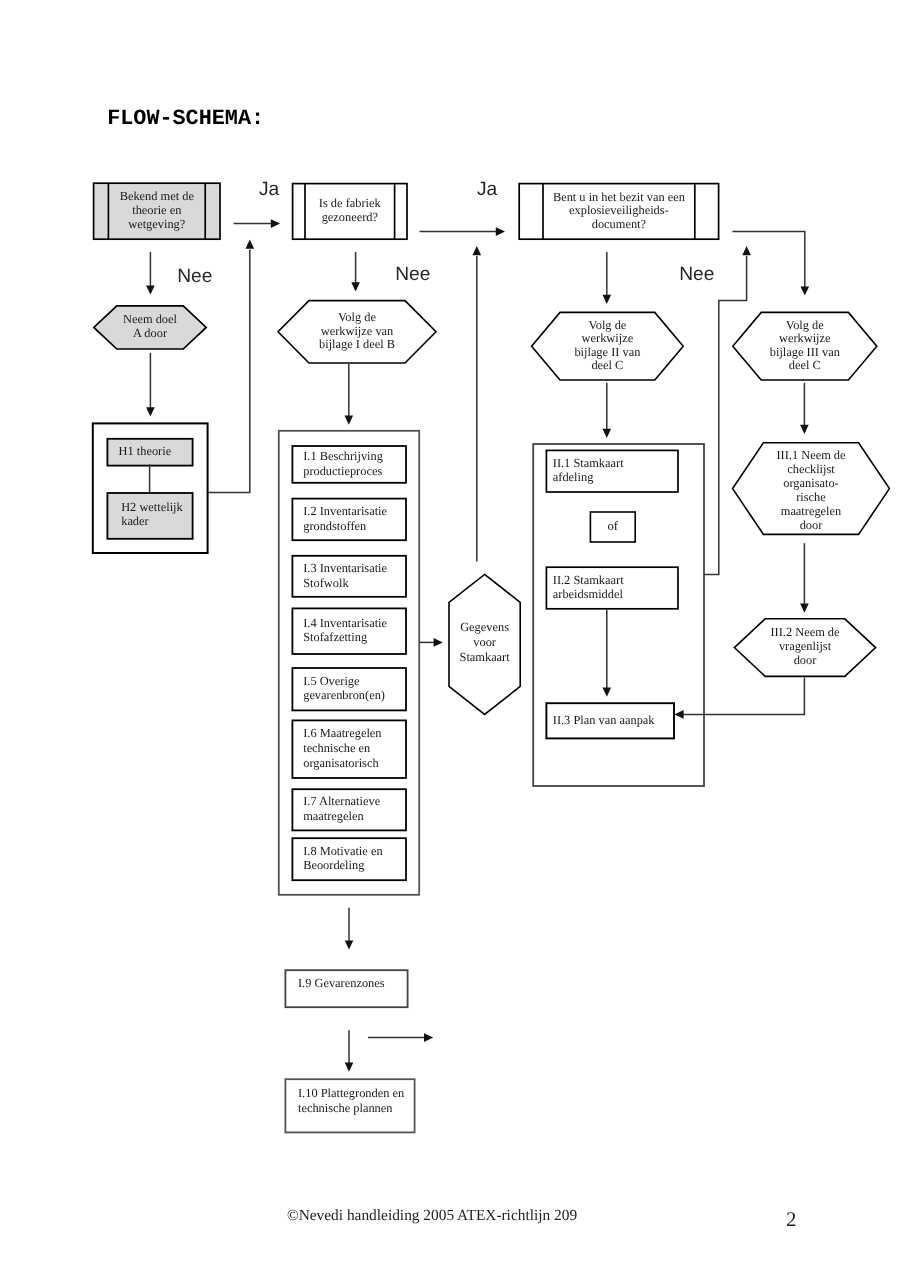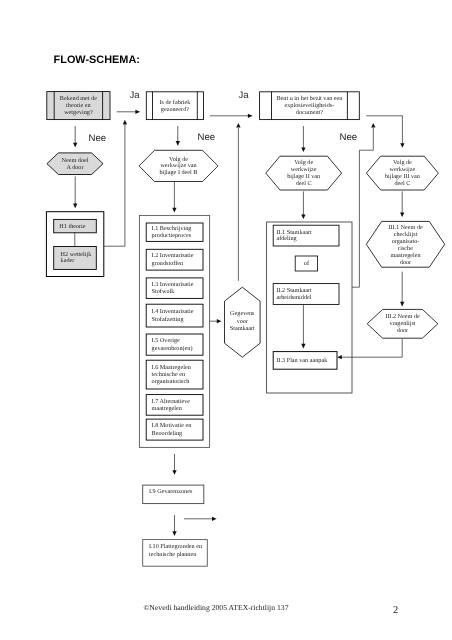--- a/index.html
+++ b/index.html
@@ -1,20 +1,20 @@
 <!DOCTYPE html>
 <html><head>
 <meta charset="utf-8">
 <title>Flow-schema</title>
 <style>
   html,body{margin:0;padding:0;background:#ffffff;-webkit-font-smoothing:antialiased;}
   *{text-rendering:geometricPrecision;}
   body{width:452px;height:640px;overflow:hidden;font-family:"Liberation Serif",serif;}
   #page{position:relative;width:452px;height:640px;background:#fff;}
-  .title{position:absolute;left:53.6px;top:54.0px;font-family:Liberation Sans, sans-serif;
+  .title{position:absolute;left:53.6px;top:54.0px;font-family:Liberation Mono, monospace;
          font-weight:bold;font-size:10.9px;line-height:12.3px;color:#000;}
   svg.diagram{position:absolute;left:0;top:0;}
   text{font-family:"Liberation Serif",serif;fill:#1a1a1a;}
   .boxtext{}
   .hextext{text-anchor:middle;}
   .branch{font-family:"Liberation Sans",sans-serif;font-size:9.6px;fill:#262626;}
   .footer-text{position:absolute;font-family:"Liberation Serif",serif;color:#222;white-space:nowrap;}
 </style>
 </head>
 <body>
@@ -233,15 +233,15 @@
       </g>
     <g id="labels">
         <text x="129.5" y="97.6" class="branch">Ja</text>
         <text x="238.5" y="97.6" class="branch">Ja</text>
         <text x="88.6" y="140.8" class="branch">Nee</text>
         <text x="197.6" y="140.2" class="branch">Nee</text>
         <text x="339.6" y="140.2" class="branch">Nee</text>
       </g>
   </svg>
 
-  <div class="footer-text" id="footer-copy" style="left:143.5px;top:603.0px;font-size:7.7px;">©Nevedi handleiding 2005 ATEX-richtlijn 137</div>
+  <div class="footer-text" id="footer-copy" style="left:143.5px;top:603.0px;font-size:7.7px;">©Nevedi handleiding 2005 ATEX-richtlijn 209</div>
   <div class="footer-text" id="footer-page" style="left:393.0px;top:605.0px;font-size:10.4px;">2</div>
 </div>
 
 </body></html>

